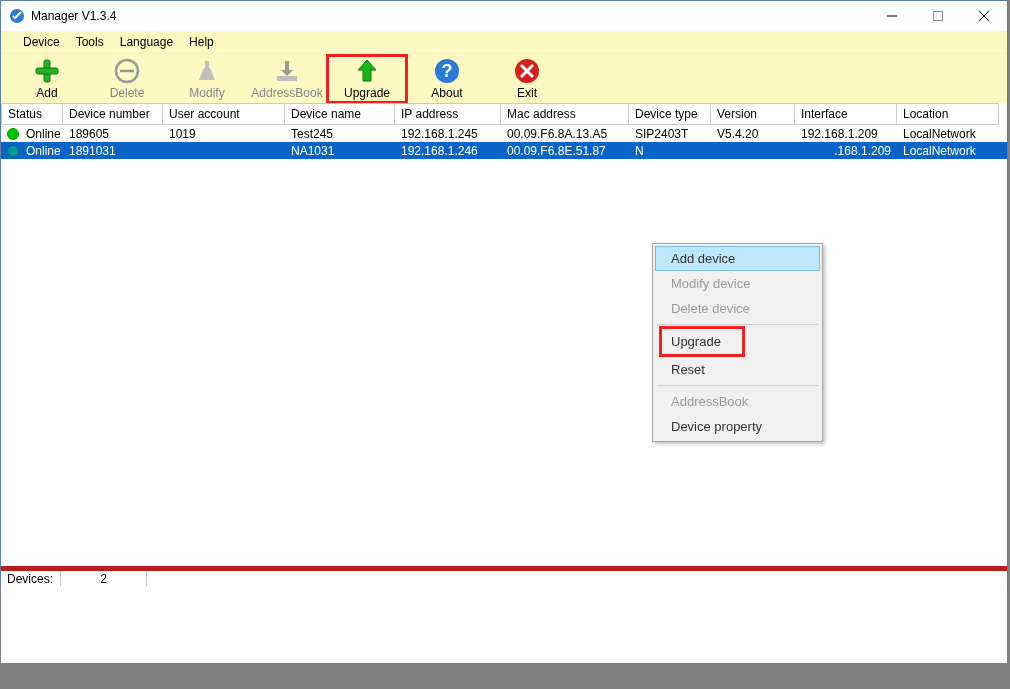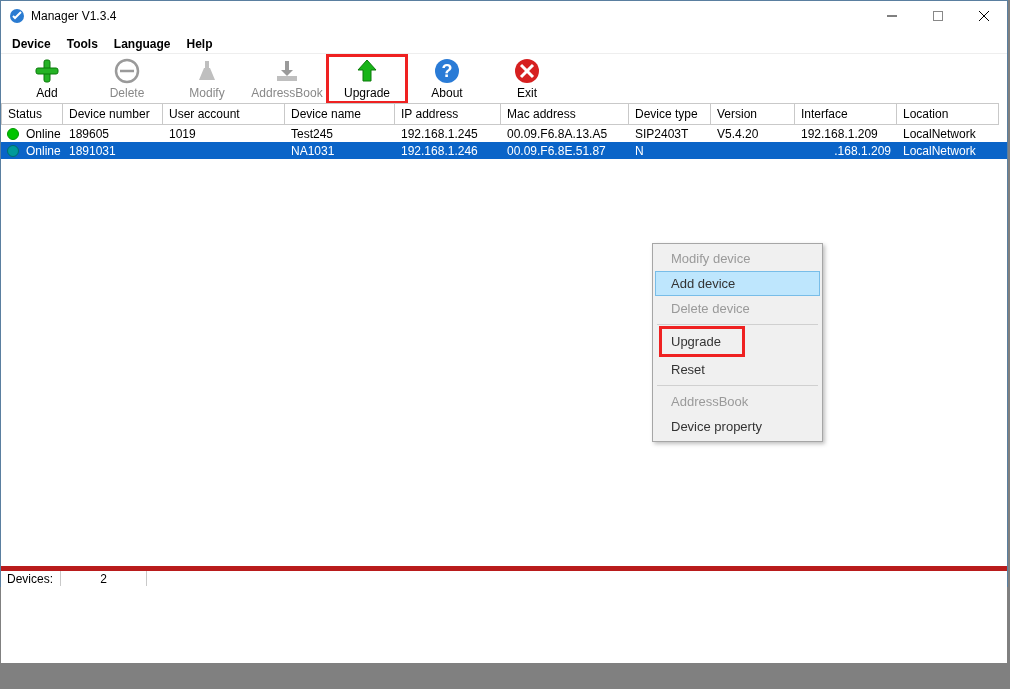--- a/index.html
+++ b/index.html
@@ -1,25 +1,25 @@
 <!DOCTYPE html>
 <html><head>
 <meta charset="utf-8">
 <style>
 * { box-sizing: border-box; margin: 0; padding: 0; font-family: "Segoe UI", Tahoma, sans-serif; }
 body { background: #808080; width: 1010px; height: 689px; overflow: hidden; }
-.window { background: #ffffff; width: 1008px; height: 587px; border: 1px solid #5a7fa0; position: relative; }
+.window { background: #fef9c3; width: 1008px; height: 587px; border: 1px solid #5a7fa0; position: relative; }
 .titlebar { height: 30px; display: flex; align-items: center; padding: 0 0 0 8px; background: #fff; }
 .titlebar .app-icon { width: 16px; height: 16px; margin-right: 6px; }
 .titlebar .title { font-size: 12px; color: #000; flex: 1; }
 .winbtns { display: flex; height: 100%; }
 .winbtn { width: 46px; height: 30px; display: flex; align-items: center; justify-content: center; color: #000; }
 .winbtn svg { width: 10px; height: 10px; }
 
-.menubar { height: 22px; display: flex; align-items: flex-end; padding: 0 3px; font-size: 12px; font-weight: bold; }
+.menubar { height: 22px; display: flex; align-items: center; padding: 0 14px; font-size: 12px; }
 .menubar span { padding: 2px 8px; }
 
 .toolbar { height: 50px; display: flex; align-items: center; padding: 2px 6px; gap: 0; border-top: 1px solid #eee; }
 .tb-btn { width: 80px; height: 48px; display: flex; flex-direction: column; align-items: center; justify-content: center; font-size: 12px; gap: 2px; position: relative; }
 .tb-btn .ic { width: 26px; height: 26px; display: flex; align-items: center; justify-content: center; }
 .tb-btn.disabled { color: #888; }
 .tb-btn.highlight { outline: 3px solid #ef2121; outline-offset: -2px; }
 
 .grid-wrap { position: relative; height: 560px; overflow: hidden; background: #fff; }
 .grid-header { display: flex; background: #fff; height: 22px; font-size: 12px; }
@@ -201,22 +201,22 @@
         <div class="col-ip">192.168.1.246</div>
         <div class="col-mac">00.09.F6.8E.51.87</div>
         <div class="col-type">N</div>
         <div class="col-ver"></div>
         <div class="col-iface" style="text-align:right;justify-content:flex-end">.168.1.209</div>
         <div class="col-loc">LocalNetwork</div>
       </div>
     </div>
 
     <div class="context-menu">
+      <div class="cm-item hover">Add device</div>
       <div class="cm-item disabled">Modify device</div>
-      <div class="cm-item hover">Add device</div>
       <div class="cm-item disabled">Delete device</div>
       <div class="cm-sep"></div>
       <div class="cm-item highlight">Upgrade</div>
       <div class="cm-item">Reset</div>
       <div class="cm-sep"></div>
       <div class="cm-item disabled">AddressBook</div>
       <div class="cm-item">Device property</div>
     </div>
   </div>
 

